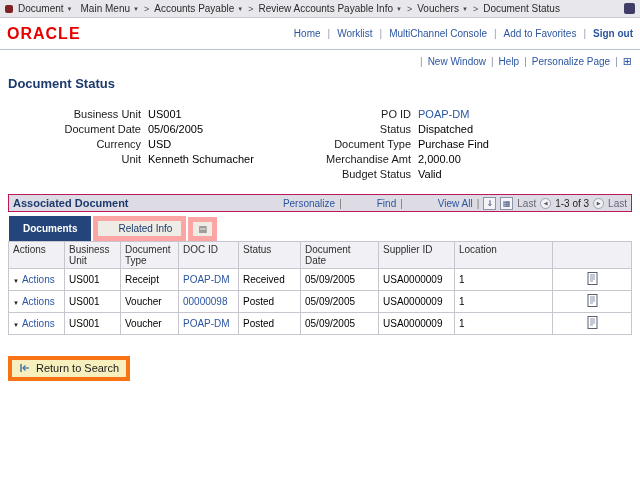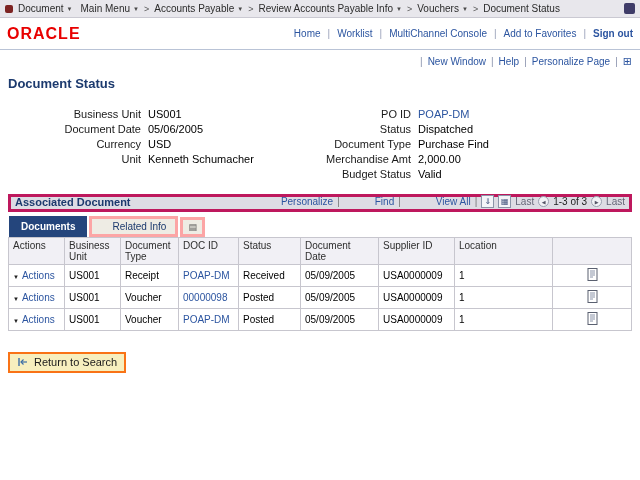--- a/index.html
+++ b/index.html
@@ -44,47 +44,47 @@
   .fcol.left { width:295px; }
   .frow { display:flex; line-height:12px; }
   .flbl { text-align:right; padding-right:7px; color:#1a1a1a; }
   .left .flbl { width:140px; }
   .right .flbl { width:115px; }
   .fval { color:#000; }
   .fval-link { color:#2c55a0; text-decoration:none; }
 
   
   .grid-section { margin-top:14px; }
-  .grid-header { background:#dddce4; border:3px solid #be185d; display:flex; align-items:flex-end; padding:1px 4px; height:18px; }
+  .grid-header { background:#dddce4; border:1px solid #be185d; display:flex; align-items:center; padding:1px 4px; height:18px; }
   .grid-title { font-weight:bold; color:#1c3a6e; font-size:11px; }
   .grid-toolbar { margin-left:auto; display:flex; align-items:center; gap:4px; font-size:10px; color:#555; }
   .tlink { color:#2c55a0; text-decoration:none;margin-left:31px; }
   .tsep { color:#777; }
   .ticon { width:13px; height:13px; border:1px solid #8b94a8; background:#f4f4f8; display:inline-flex; align-items:center; justify-content:center; font-size:8px; color:#3c4e78; cursor:pointer; }
   .nav-circle { width:11px; height:11px; border:1px solid #9aa0b0; border-radius:50%; background:#f2f2f6; display:inline-flex; align-items:center; justify-content:center; font-size:5px; color:#556; cursor:pointer; }
   .nav-label { color:#667; cursor:pointer; }
   .range { color:#222; }
 
   .tabs { display:flex; align-items:flex-end; gap:2px; margin:4px 0 0 1px; }
-  .tab { font-size:10px; padding:2px 9px; border:3px solid #fca5a5; cursor:pointer; white-space:nowrap;text-align:right; }
+  .tab { font-size:10px; padding:2px 9px; border:5px solid #fca5a5; cursor:pointer; white-space:nowrap;text-align:right; }
   .tab-active { background:#24457c; border-color:#24457c; color:#fff; font-weight:bold; }
   .tab-inactive { background:#eeece4; color:#1c3a6e;padding-left:20px; }
   .tab-mini { background:#eeece4; padding:2px 5px; font-size:9px; color:#555; }
 
   table { width:100%; border-collapse:collapse; font-size:10px; table-layout:fixed; }
   th { background:#f1f0f5; border:1px solid #c7c6ce; text-align:left; font-weight:normal; color:#2e2e2e; padding:2px 4px; vertical-align:top; }
   td { border:1px solid #c7c6ce; padding:3px 4px; height:20px; vertical-align:middle; color:#000; overflow:hidden; white-space:nowrap; }
   .act-caret { font-size:6px; color:#222; margin-right:3px; }
   .row-link { color:#2c55a0; text-decoration:none; }
   .icon-cell { text-align:center; }
   .doc-icon { display:inline-block; vertical-align:middle; cursor:pointer; }
 
   .return-btn {
     margin-top:21px; display:inline-flex; align-items:center; gap:5px;
-    background:#f7efbe; border:2px solid #f97316; padding:2px 7px 3px;
+    background:#f7efbe; border:4px solid #f97316; padding:2px 7px 3px;
     font-size:11px; color:#1a1a1a; font-family:inherit; cursor:pointer;
   }
 </style>
 </head>
 <body>
 
 <div class="topbar">
   <span class="fav-icon"></span>
   <span class="bc-item">
     <span>Document</span>

